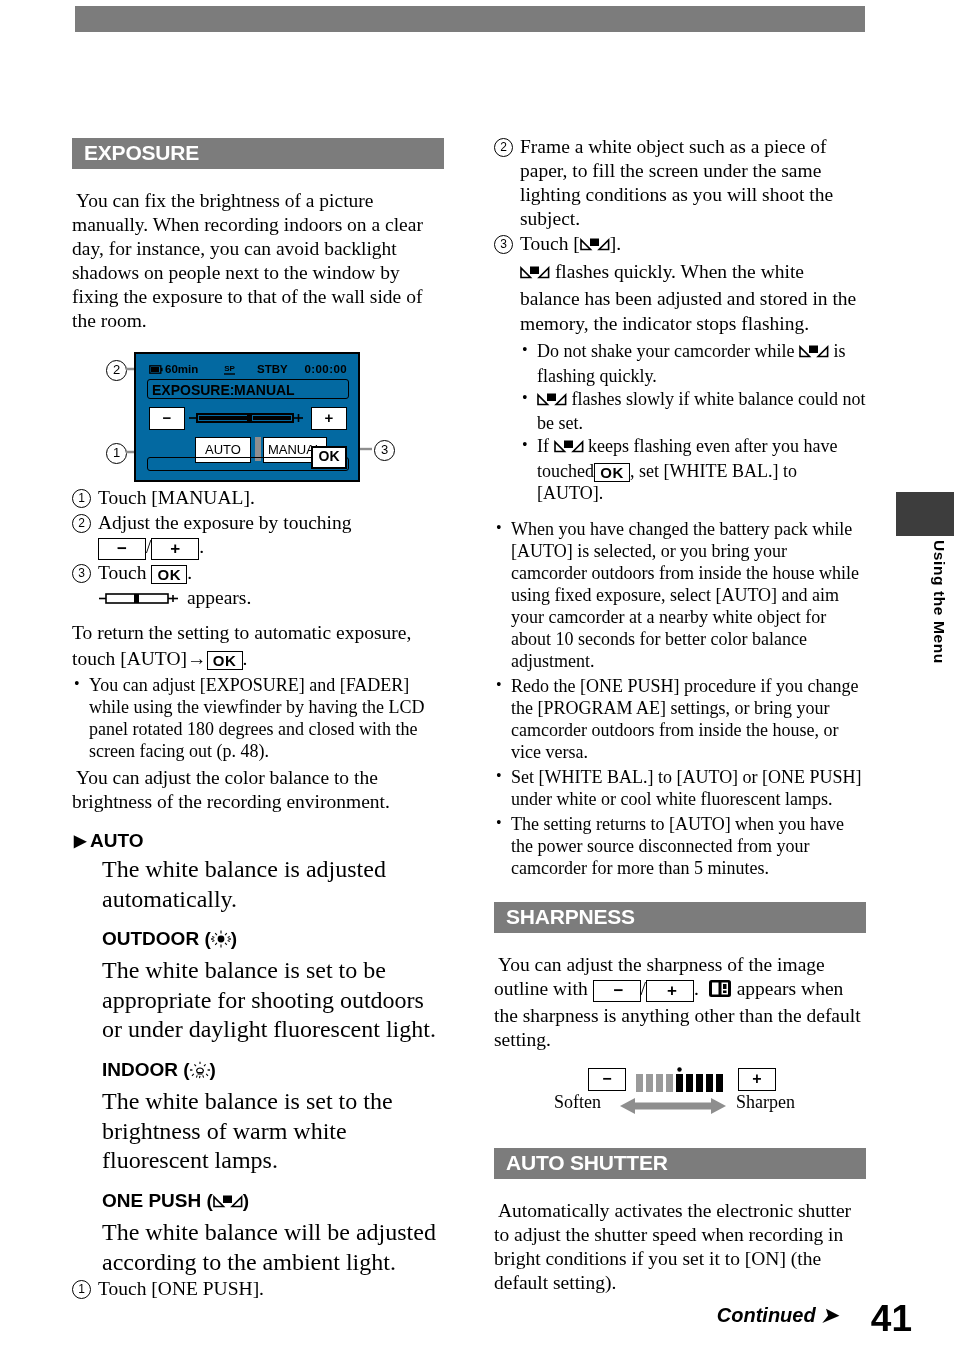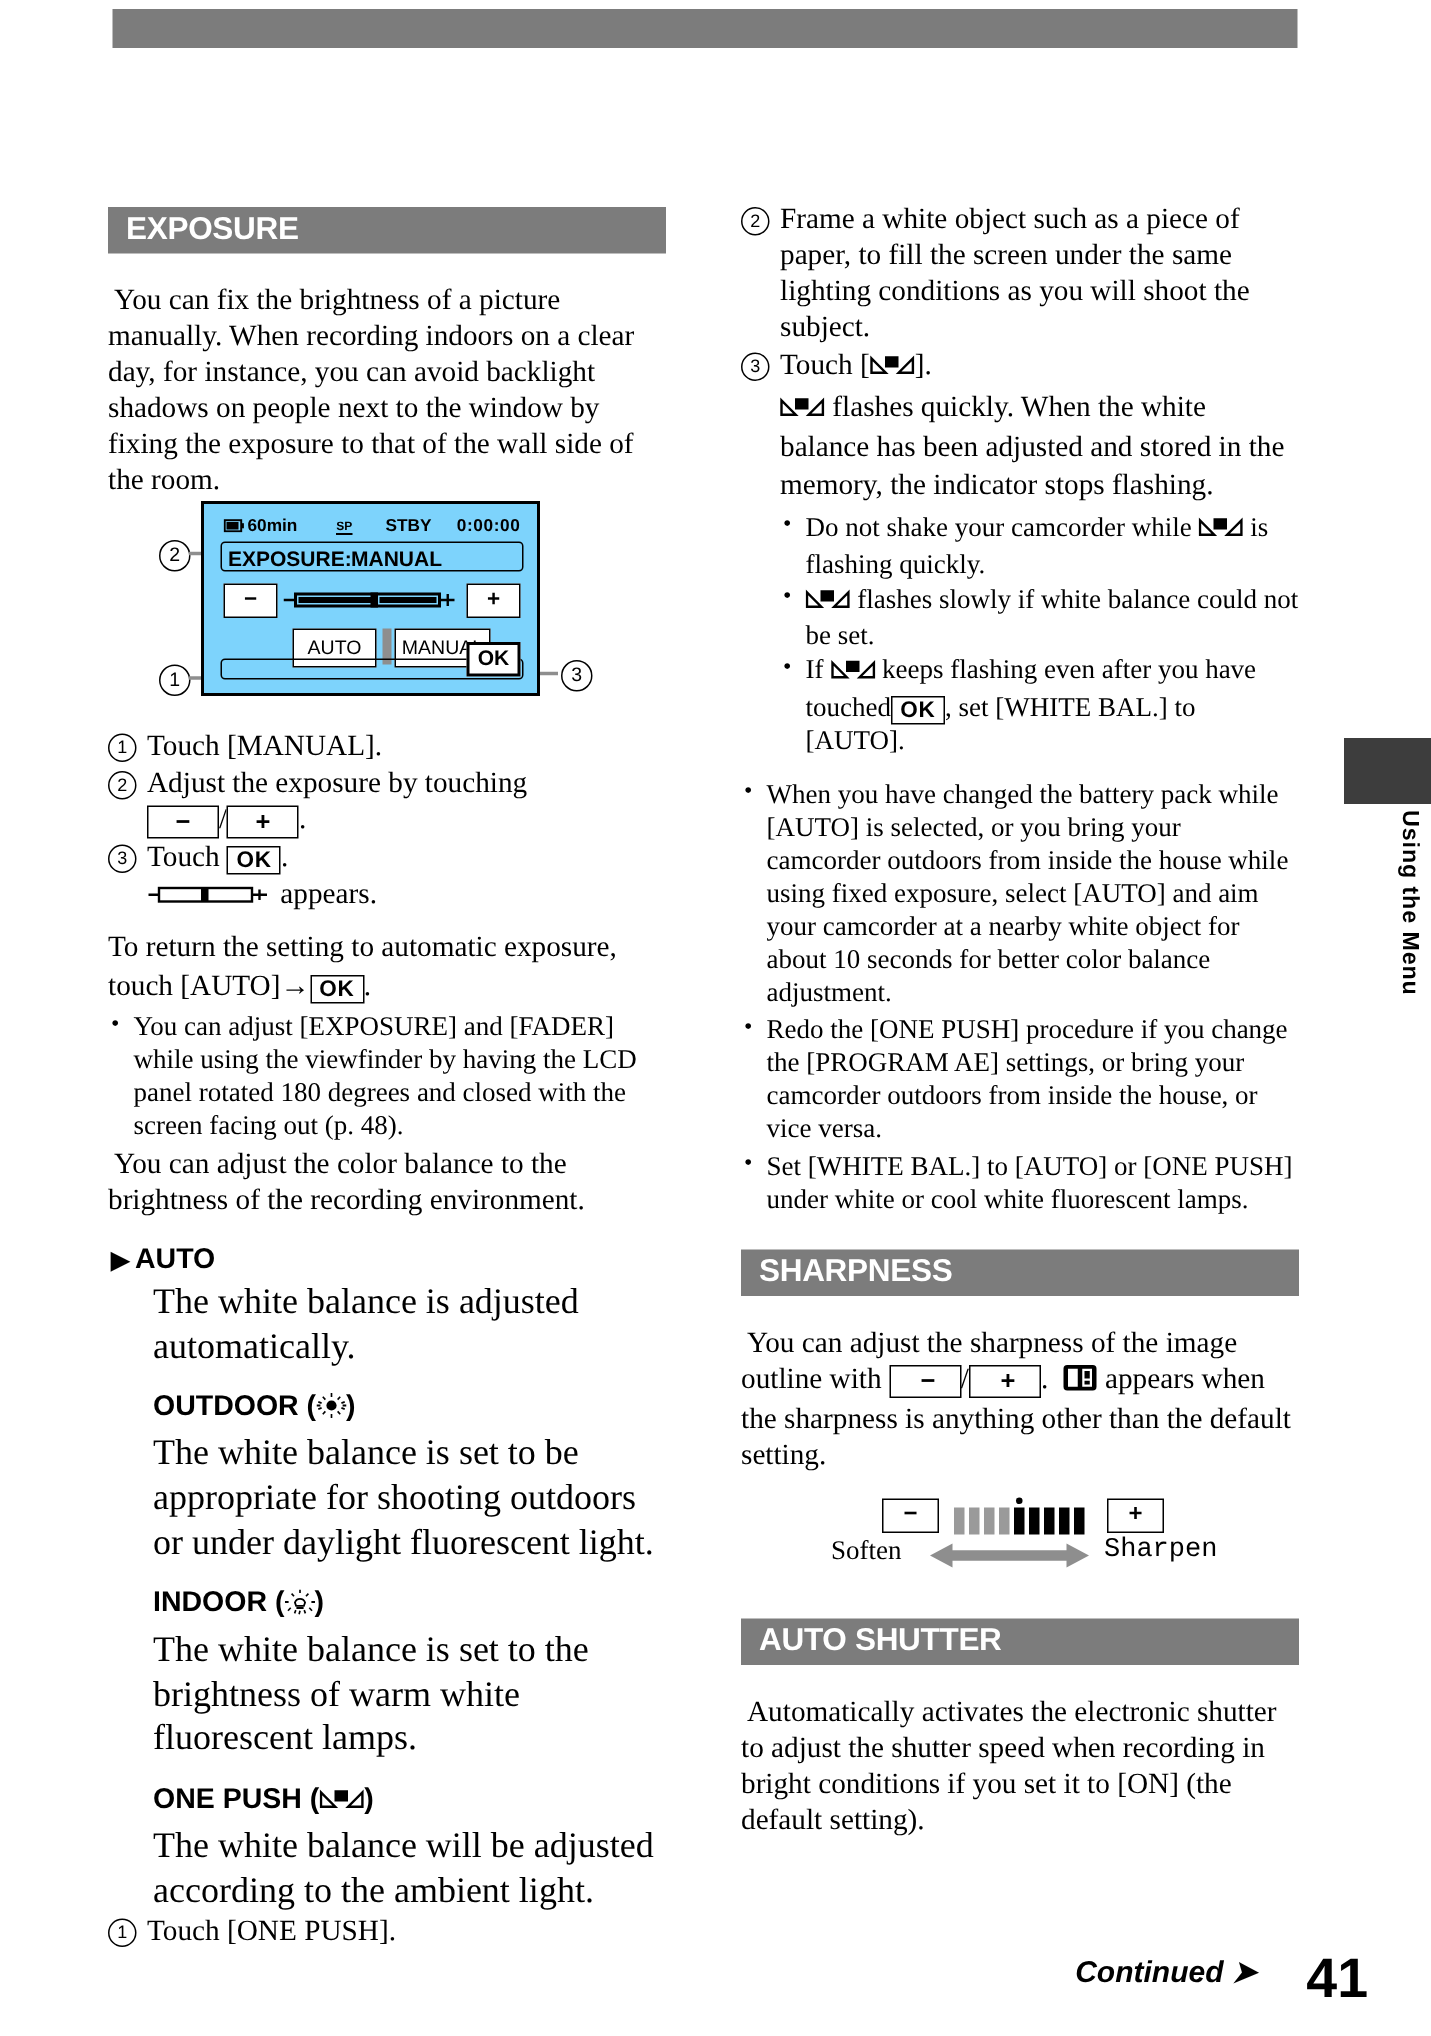--- a/index.html
+++ b/index.html
@@ -116,22 +116,22 @@
 
   
   .ic { display:inline-block; vertical-align:-3px; }
 
   
   .expbar { display:inline-block; vertical-align:-1px; }
 
   
   .diagram { position:absolute; left:100px; top:330px; width:300px; height:142px; }
   .lcd-outer {
-    position:absolute; left:34px; top:4px; width:222px; height:126px;
-    border:2.5px solid #000; background:#7dd3fc;
+    position:absolute; left:34px; top:22px; width:222px; height:126px;
+    border:2.5px solid #000; background:#0369a1;
   }
   .lcd-inner {
     position:absolute; left:5px; top:5px; right:5px; bottom:5px;
     border:0;
   }
   .lcd-status {
     position:absolute; left:8px; top:4px; right:6px; height:14px;
     font-family:"Liberation Sans", sans-serif;
     font-size:11.5px; font-weight:bold; color:#000;
   }
@@ -204,21 +204,21 @@
     border:1.6px solid #000; text-align:center; line-height:20px;
     font-family:"Liberation Sans", sans-serif; font-size:16px; font-weight:bold;
   }
   .sg-plus {
     position:absolute; left:244px; top:0px; width:36px; height:21px;
     border:1.6px solid #000; text-align:center; line-height:20px;
     font-family:"Liberation Sans", sans-serif; font-size:16px; font-weight:bold;
   }
   .sg-bars { position:absolute; left:140px; top:-2px; }
   .sg-soften  { position:absolute; left:60px;  top:24px; font-size:18px; }
-  .sg-sharpen { position:absolute; left:242px; top:24px; font-size:18px;font-family:Liberation Mono, monospace; }
+  .sg-sharpen { position:absolute; left:242px; top:24px; font-size:18px; }
   .sg-arrow   { position:absolute; left:126px; top:28px; }
 
   
   .side-tab-black {
     position:absolute; right:0px; top:492px; width:58px; height:44px;
     background:#3d3d3d;
   }
   .side-tab-text {
     position:absolute; right:6px; top:540px;
     font-family:"Liberation Sans", sans-serif;
@@ -507,20 +507,21 @@
           </svg>
         </span>
         <span>keeps flashing even after you have touched</span><span class="key ok">OK</span><span>, set [WHITE BAL.] to [AUTO].</span>
       </li>
     </ul>
 
     <ul class="bullets" style="margin-top:14px">
       <li>When you have changed the battery pack while [AUTO] is selected, or you bring your camcorder outdoors from inside the house while using fixed exposure, select [AUTO] and aim your camcorder at a nearby white object for about 10 seconds for better color balance adjustment.</li>
       <li>Redo the [ONE PUSH] procedure if you change the [PROGRAM AE] settings, or bring your camcorder outdoors from inside the house, or vice versa.</li>
       <li>Set [WHITE BAL.] to [AUTO] or [ONE PUSH] under white or cool white fluorescent lamps.</li>
+      <li>The setting returns to [AUTO] when you have the power source disconnected from your camcorder for more than 5 minutes.</li>
     </ul>
 
     <div class="sec-head" style="margin-top:22px">SHARPNESS</div>
 
     <p class="body indent-first">
       <span>You can adjust the sharpness of the image outline with</span>
       <span class="key pm">−</span><span>/</span><span class="key pm">+</span><span>.</span>
       <span class="ic">
         <svg width="24" height="19" viewBox="0 0 24 19">
           <rect x="1" y="1" width="22" height="17" rx="2.5" fill="#000"></rect>

